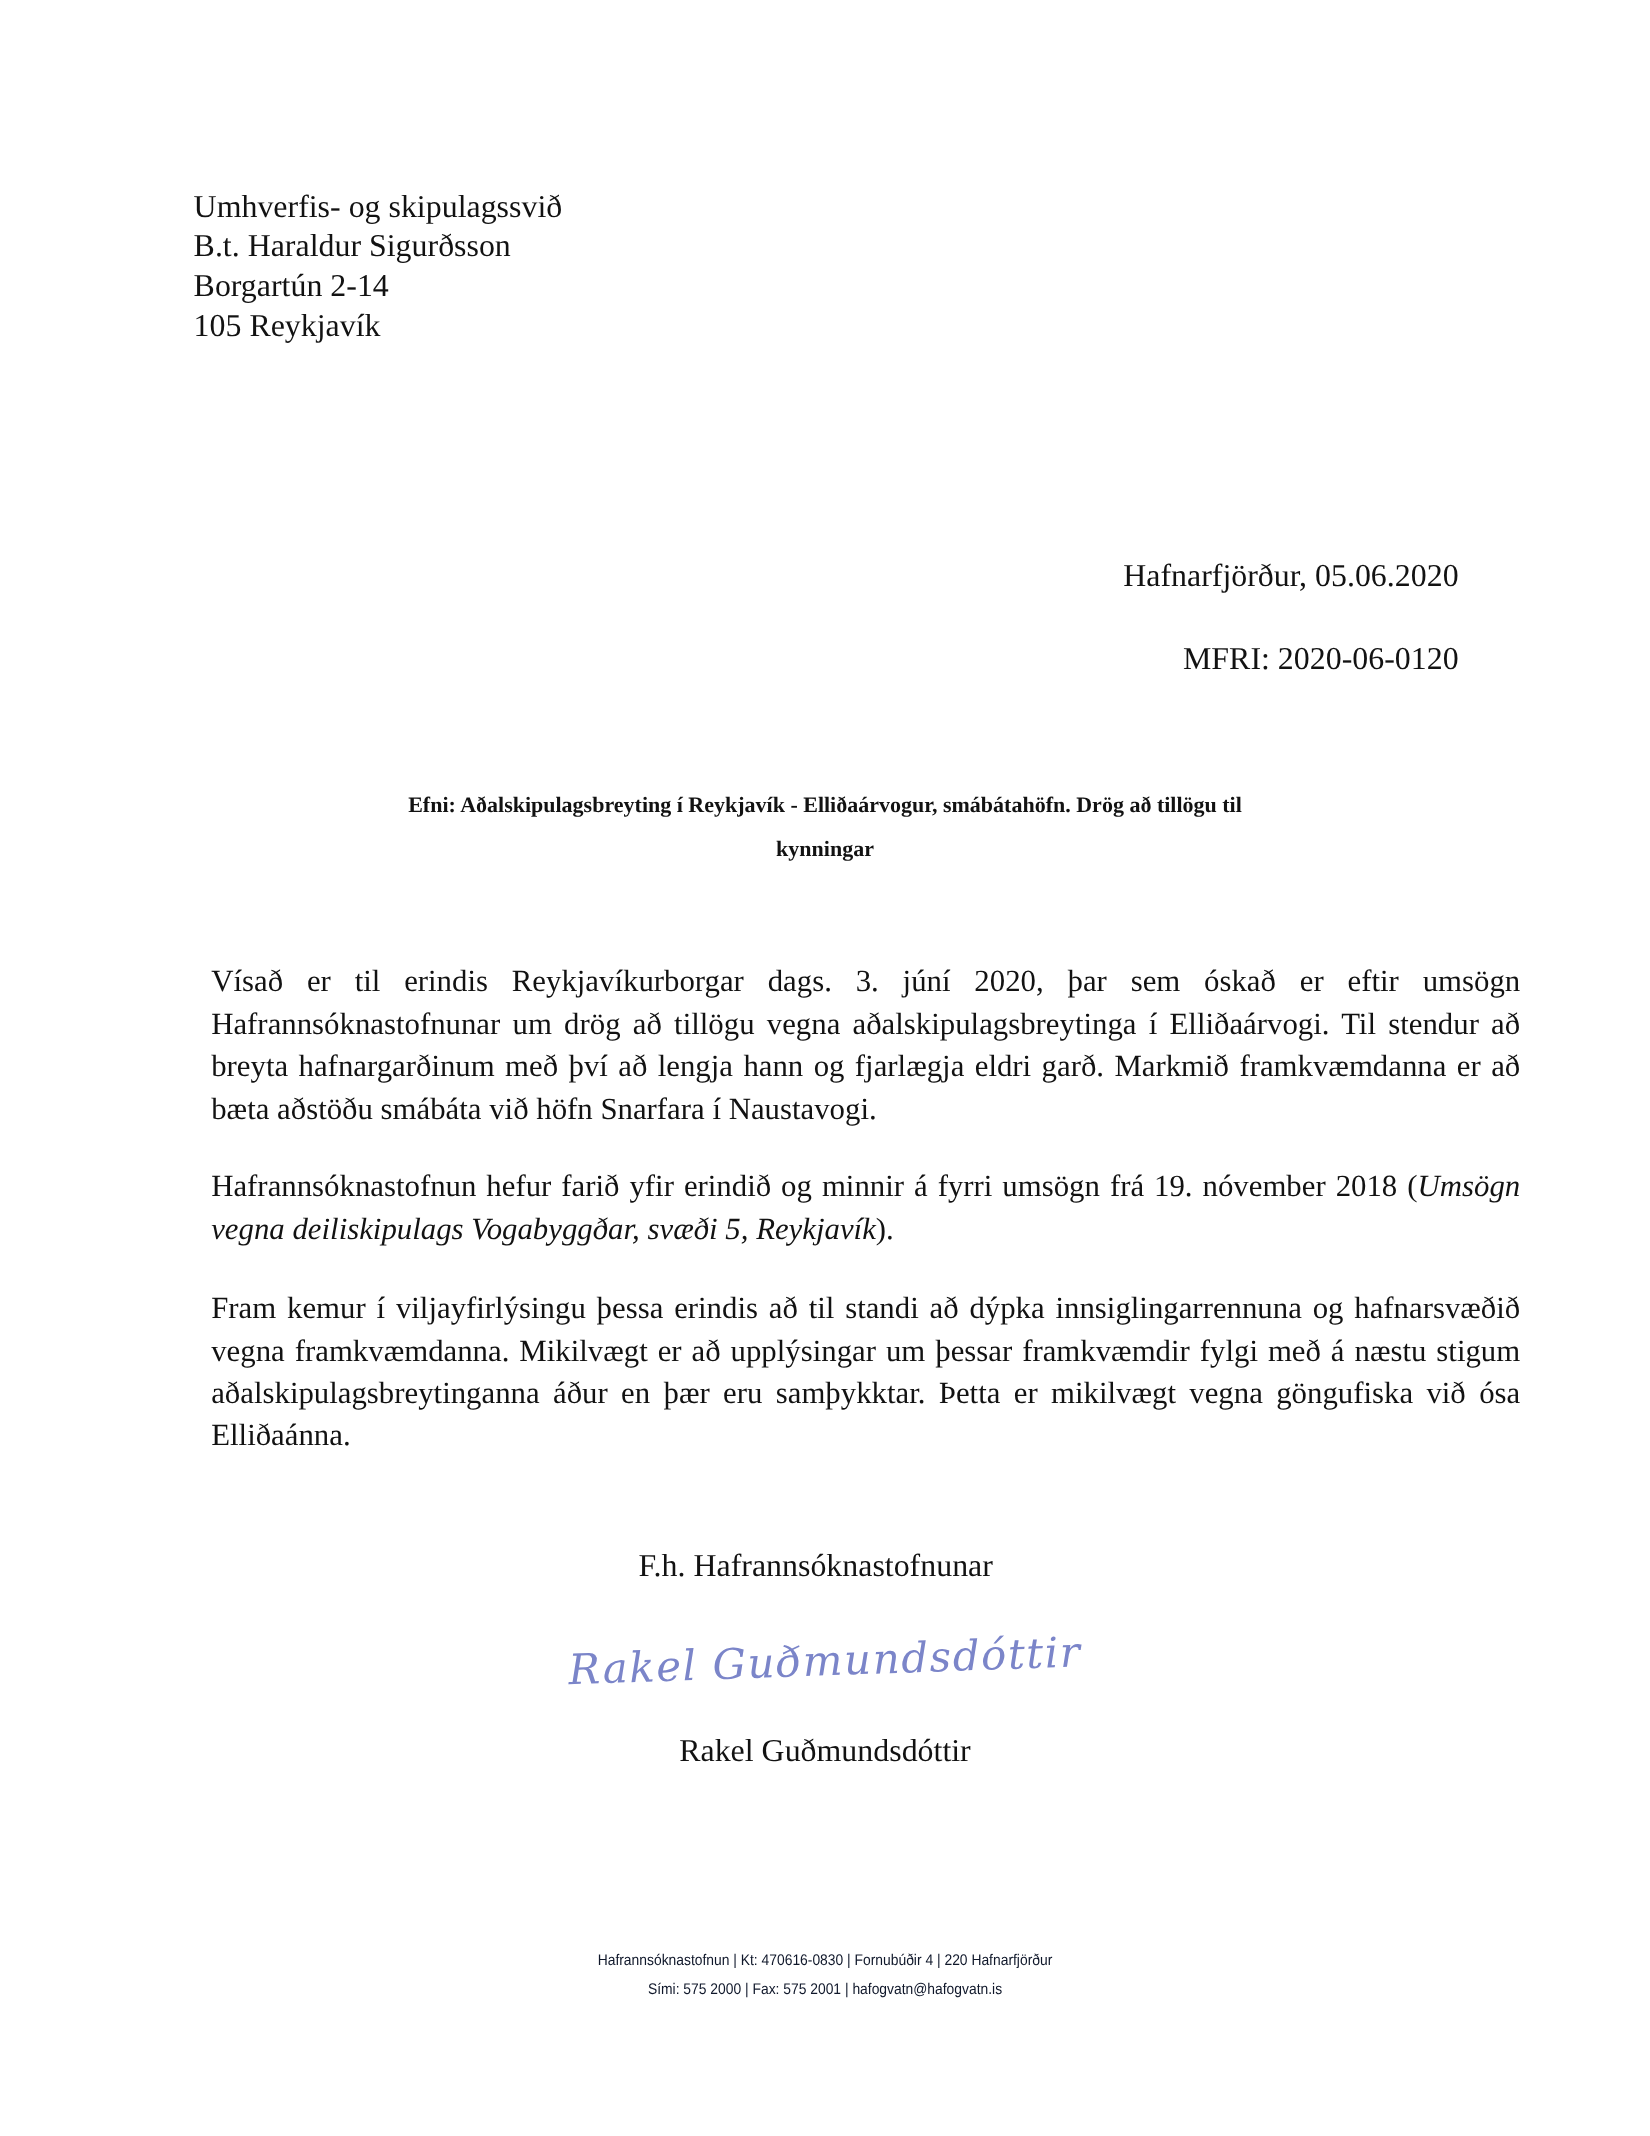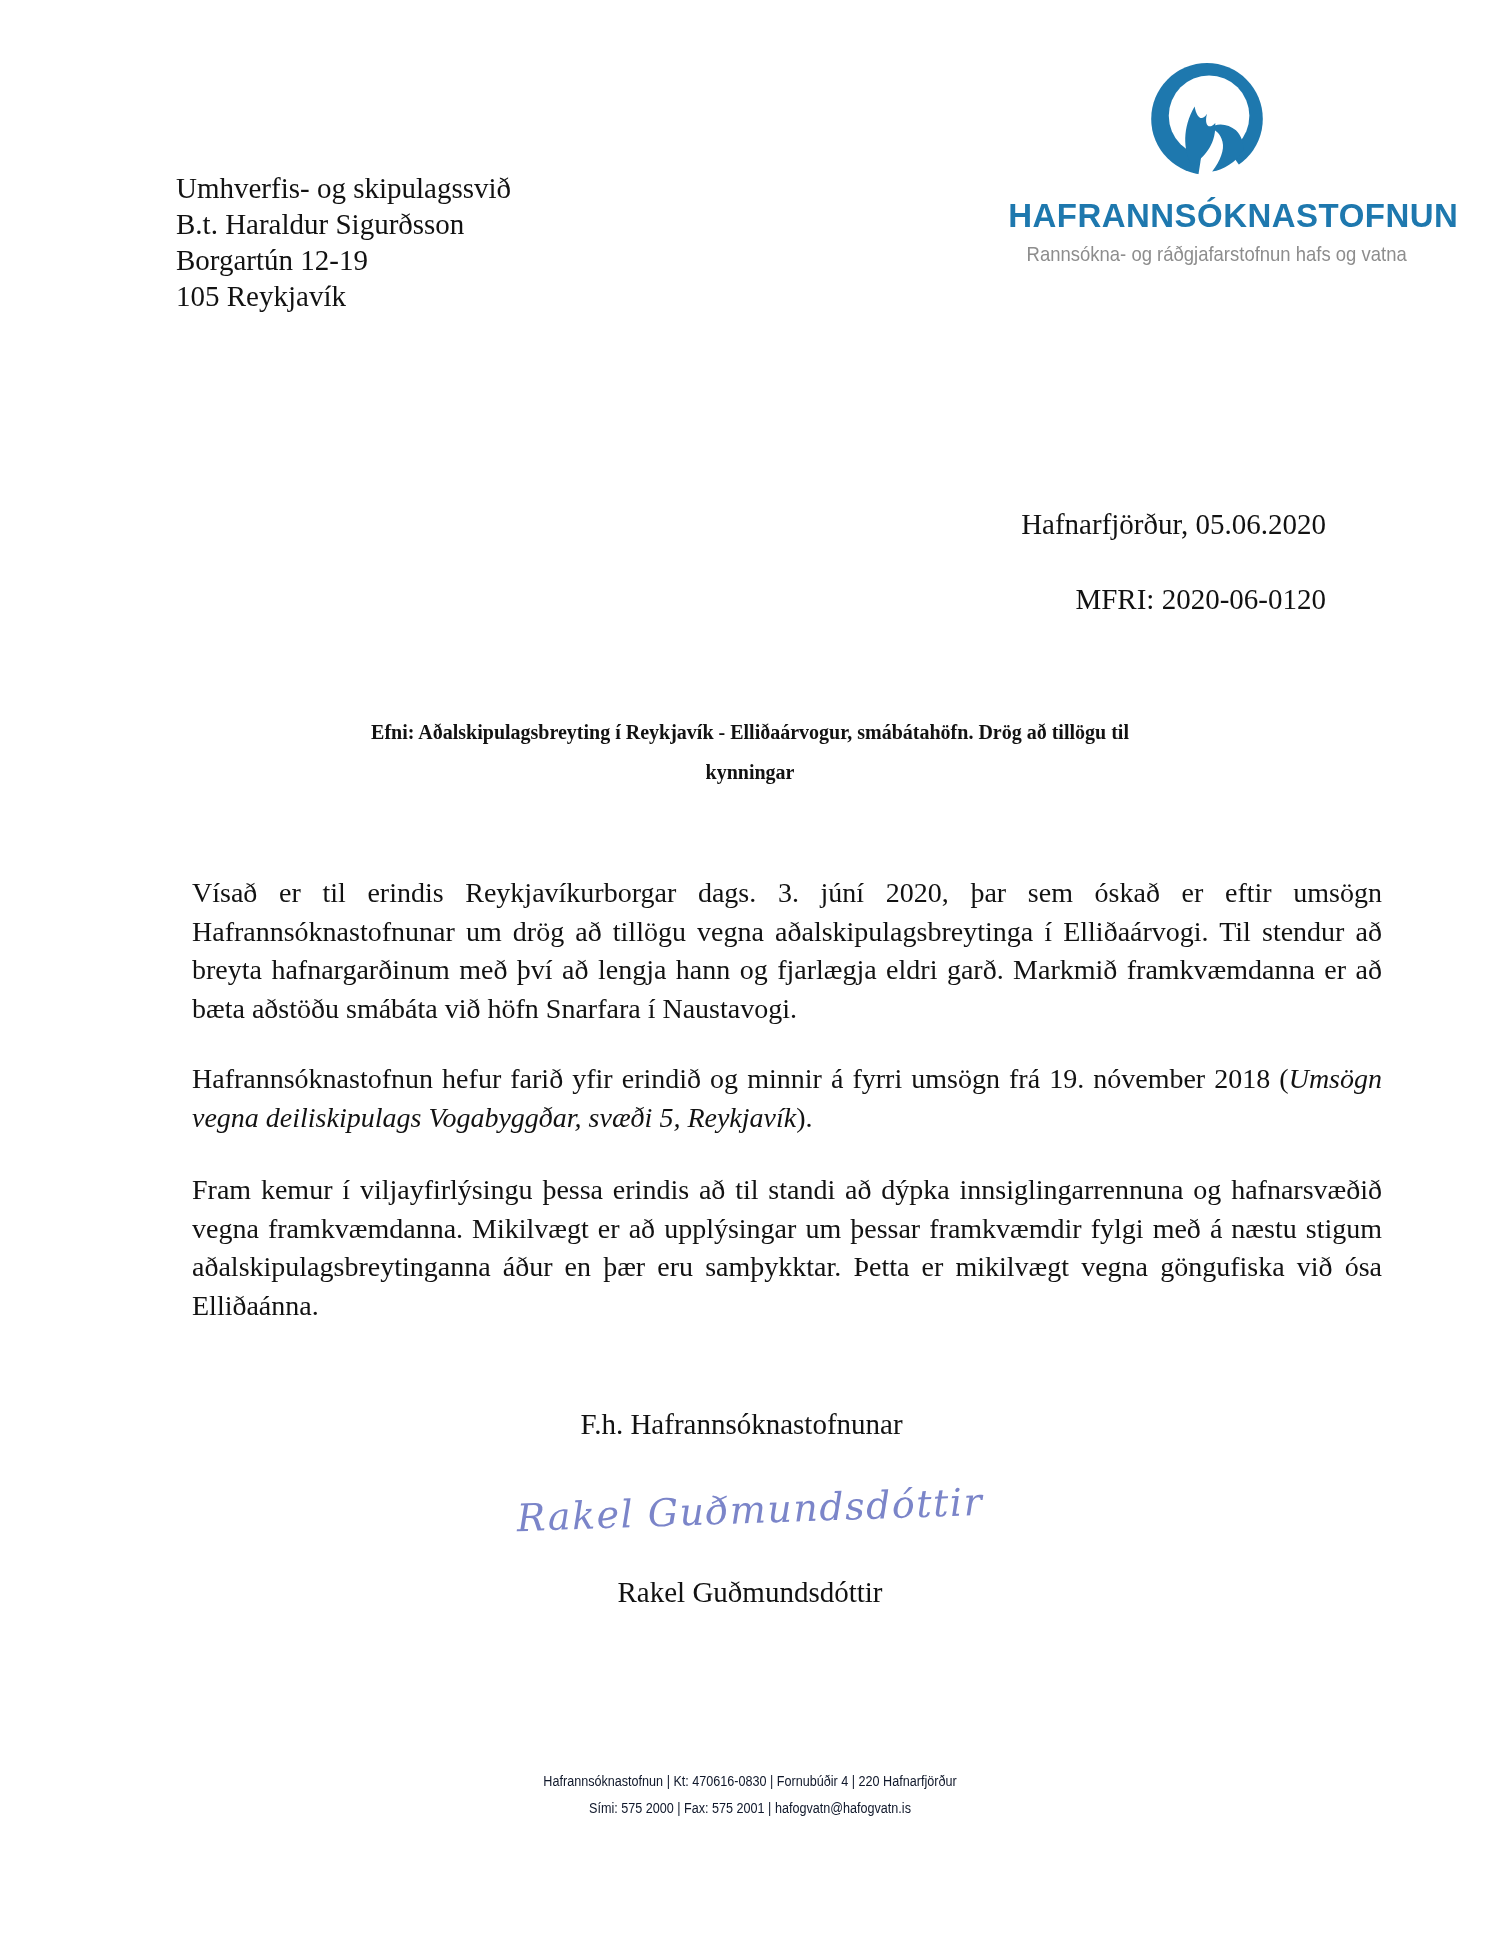--- a/index.html
+++ b/index.html
@@ -138,35 +138,24 @@
   }
 </style>
 </head>
 <body>
 
 <div class="page">
 
   <div class="recipient">
     <div>Umhverfis- og skipulagssvið</div>
     <div>B.t. Haraldur Sigurðsson</div>
-    <div>Borgartún 12-19</div>
+    <div>Borgartún 2-14</div>
     <div>105 Reykjavík</div>
   </div>
 
-  <div class="logo">
-    <svg viewBox="0 0 120 120" aria-hidden="true">
-      <circle cx="60" cy="57" r="54" fill="#1e78ae"></circle>
-      <circle cx="62" cy="54" r="39" fill="#ffffff"></circle>
-      <path d="M 60,57 L 50,122 L 97,110 Z" fill="#ffffff"></path>
-      <path d="M 95,88 C 88,99 76,106 65,108 C 73,97 77,87 75,79 C 73,71 68,67 62,66 C 70,60 81,62 88,68 C 93,73 96,80 95,88 Z" fill="#1e78ae"></path>
-      <path d="M 45,102 C 37,86 36,66 48,45 C 50,56 55,60 60,52 C 57,63 62,68 68,61 C 69,79 60,93 45,102 Z" fill="#1e78ae"></path>
-    </svg>
-    <div class="logo-title">HAFRANNSÓKNASTOFNUN</div>
-    <div class="logo-tagline">Rannsókna- og ráðgjafarstofnun hafs og vatna</div>
-  </div>
 
   <div class="dateline">Hafnarfjörður, 05.06.2020</div>
   <div class="reference">MFRI: 2020-06-0120</div>
 
   <div class="subject">
     <div>Efni: Aðalskipulagsbreyting í Reykjavík - Elliðaárvogur, smábátahöfn. Drög að tillögu til</div>
     <div>kynningar</div>
   </div>
 
   <p class="body-par p1">Vísað er til erindis Reykjavíkurborgar dags. 3. júní 2020, þar sem óskað er eftir umsögn Hafrannsóknastofnunar um drög að tillögu vegna aðalskipulagsbreytinga í Elliðaárvogi. Til stendur að breyta hafnargarðinum með því að lengja hann og fjarlægja eldri garð. Markmið framkvæmdanna er að bæta aðstöðu smábáta við höfn Snarfara í Naustavogi.</p>

